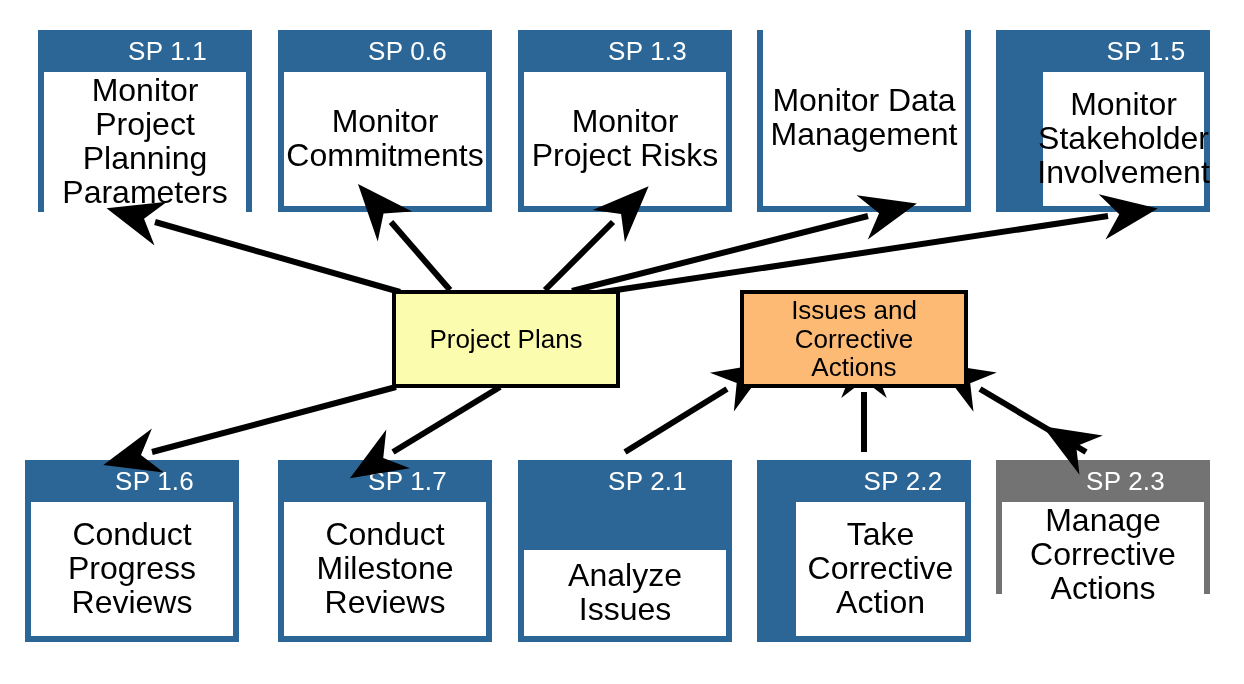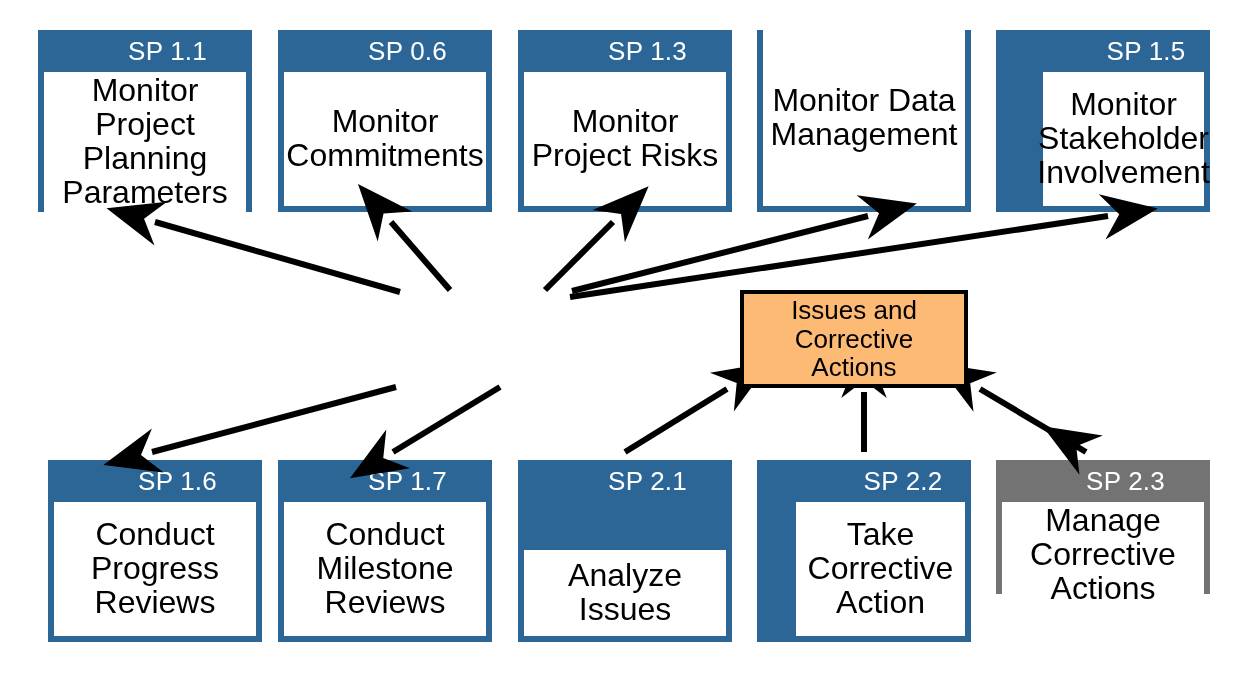--- a/index.html
+++ b/index.html
@@ -160,21 +160,21 @@
 Management</div>
   </div>
 
   <div class="sp-box" id="box-sp-1-5" style="left: 996px; top: 30px; width: 214px; height: 182px; background: rgb(43, 102, 150); padding-left: 41px;">
     <div class="sp-header">SP 1.5</div>
     <div class="sp-body">Monitor
 Stakeholder
 Involvement</div>
   </div>
 
-  <div class="sp-box" id="box-sp-1-6" style="left: 48px; top: 460px; width: 214px; height: 182px; background: rgb(43, 102, 150);">
+  <div class="sp-box" id="box-sp-1-6" style="left: 25px; top: 460px; width: 214px; height: 182px; background: rgb(43, 102, 150);">
     <div class="sp-header">SP 1.6</div>
     <div class="sp-body">Conduct
 Progress
 Reviews</div>
   </div>
 
   <div class="sp-box" id="box-sp-1-7" style="left: 278px; top: 460px; width: 214px; height: 182px; background: rgb(43, 102, 150);">
     <div class="sp-header">SP 1.7</div>
     <div class="sp-body">Conduct
 Milestone
@@ -194,18 +194,19 @@
 Action</div>
   </div>
 
   <div class="sp-box" id="box-sp-2-3" style="left: 996px; top: 460px; width: 214px; height: 134px; background: #737373;">
     <div class="sp-header">SP 2.3</div>
     <div class="sp-body">Manage
 Corrective
 Actions</div>
   </div>
 
+  <div class="artifact-box" id="box-project-plans" style="left: 392px; top: 290px; width: 228px; height: 98px; background: rgb(252, 252, 174); border-color: rgb(0, 0, 0);">Project Plans</div>
 
   <div class="artifact-box" id="box-issues-actions" style="left: 740px; top: 290px; width: 228px; height: 98px; background: #fdba74; border-color: rgb(0, 0, 0);">Issues and
 Corrective
 Actions</div>
 
 </div>
 
 </body></html>

